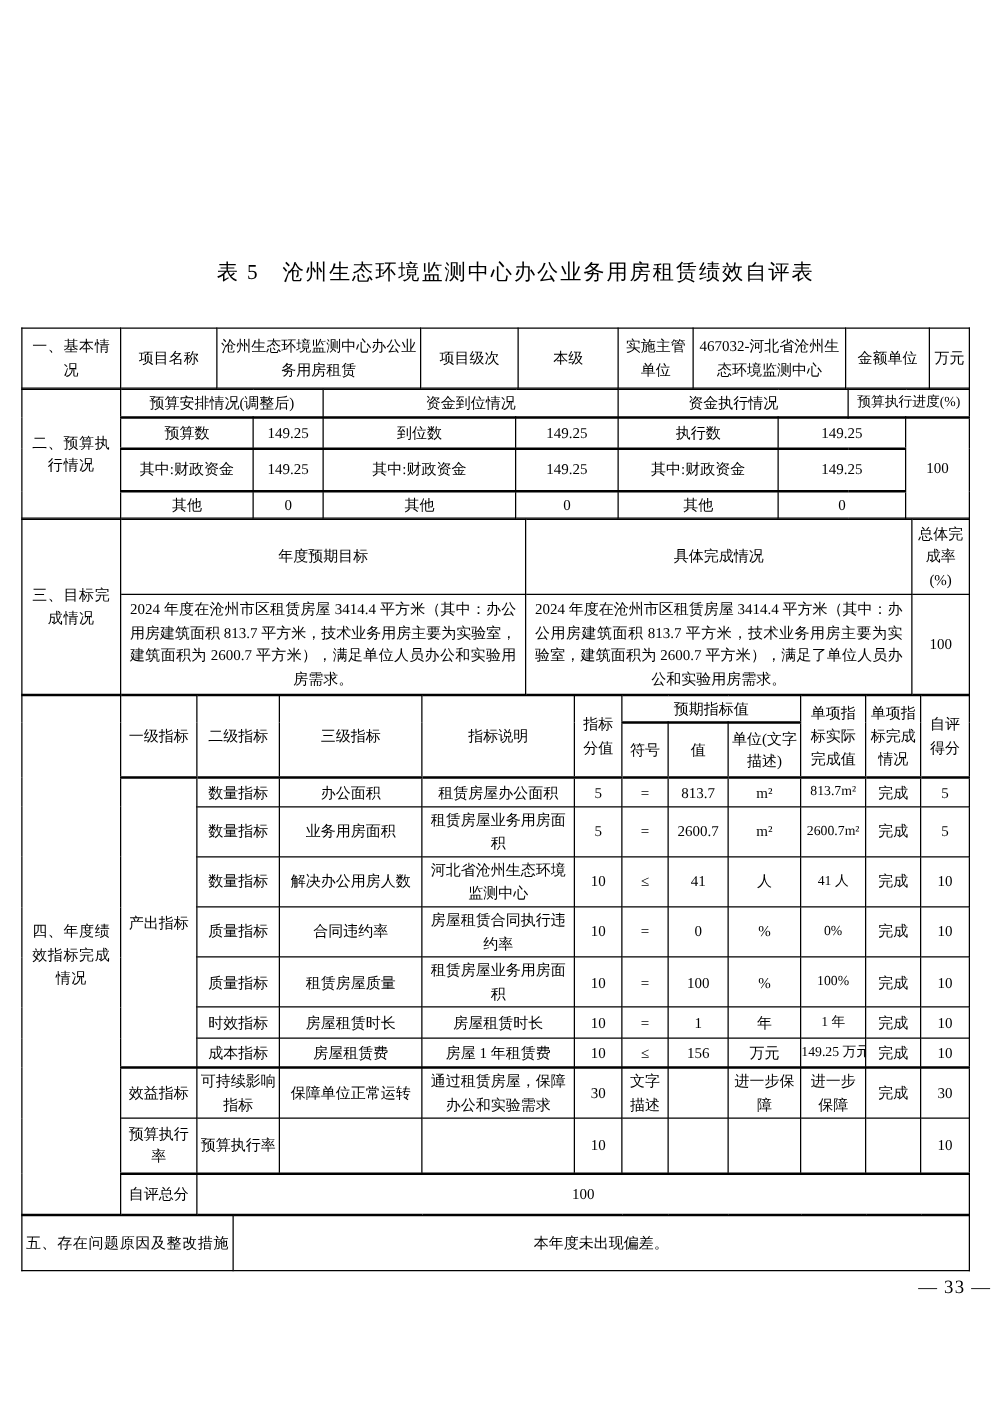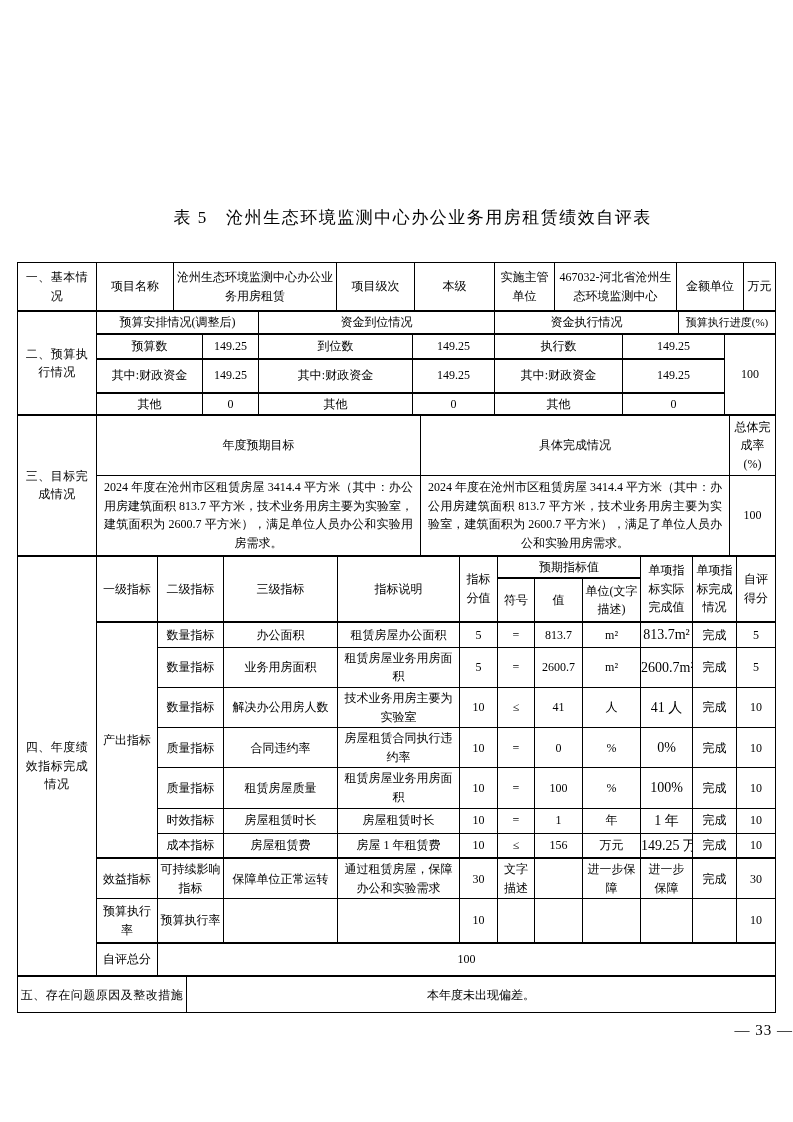--- a/index.html
+++ b/index.html
@@ -8,21 +8,21 @@
   .doc-title{position:absolute;top:206px;left:16px;width:100%;text-align:center;
              font-size:17px;font-weight:normal;letter-spacing:1.5px;}
   .tables{position:absolute;left:17px;top:262px;width:759px;}
   table{border-collapse:collapse;table-layout:fixed;width:758px;}
   td,th{border:1px solid #000;font-weight:normal;text-align:center;vertical-align:middle;
         padding:1px 2px;font-size:12px;line-height:1.55;word-break:break-all;overflow:hidden;}
   .seclabel{letter-spacing:0.5px;}
   .para{text-align:justify;text-align-last:center;padding:2px 7px;font-size:12px;margin-top:43px;}
   .hb{border-bottom:2px solid #000 !important;}
   .nw{white-space:nowrap;font-size:11px;}
-  .tight{font-size:14px;white-space:nowrap;padding:1px 0;}
+  .tight{font-size:11px;white-space:nowrap;padding:1px 0;}
   .footer{position:absolute;top:1022px;left:0;width:100%;text-align:right;font-size:15px;letter-spacing:1px;}
 </style>
 </head>
 <body>
 
 <div class="page">
 
   <div class="doc-title">表 5　沧州生态环境监测中心办公业务用房租赁绩效自评表</div>
 
   <div class="tables">
@@ -178,21 +178,21 @@
         <td>=</td>
         <td>2600.7</td>
         <td>m²</td>
         <td class="tight">2600.7m²</td>
         <td>完成</td>
         <td>5</td>
       </tr>
       <tr style="height:40px">
         <td>数量指标</td>
         <td>解决办公用房人数</td>
-        <td>技术业务用房主要为实验室</td>
+        <td>河北省沧州生态环境监测中心</td>
         <td>10</td>
         <td>≤</td>
         <td>41</td>
         <td>人</td>
         <td class="tight">41 人</td>
         <td>完成</td>
         <td>10</td>
       </tr>
       <tr style="height:23px">
         <td>质量指标</td>
@@ -274,21 +274,21 @@
       </tr>
     </tbody>
       </table>
 
     <table>
       <colgroup>
           <col style="width:169px">
           <col style="width:589px">
         </colgroup>
       <tbody>
-          <tr style="height:36px">
+          <tr style="height:44px">
         <td class="seclabel">五、存在问题原因及整改措施</td>
         <td>本年度未出现偏差。</td>
       </tr>
     </tbody>
       </table>
 
   </div>
 
   <div class="footer">— 33 —</div>
 

